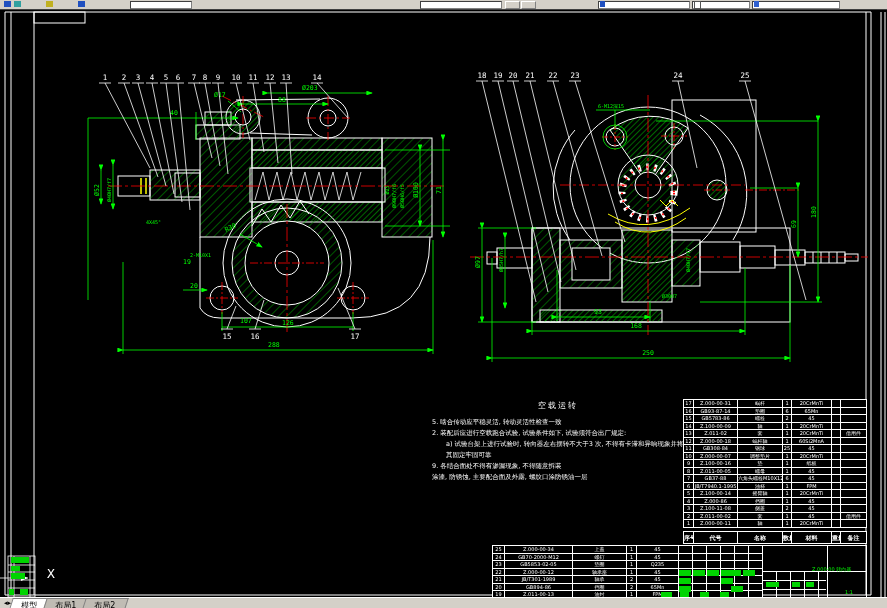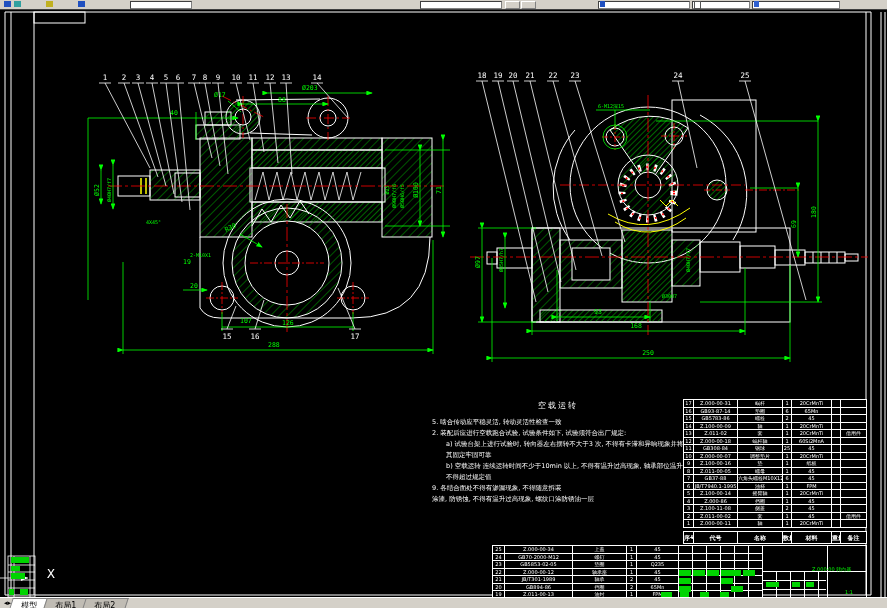--- a/index.html
+++ b/index.html
@@ -377,23 +377,22 @@
 <div class="hl abs" style="left:11px;top:573px;width:14px;height:6px"></div>
 <div class="hl abs" style="left:9px;top:589px;width:5px;height:6px"></div>
 <div class="hl abs" style="left:20px;top:589px;width:8px;height:6px"></div>
 
 <div id="tech" class="abs">
   <div class="title">空载运转</div>
   <div>
       <div class="tr-line">5. 啮合传动应平稳灵活, 转动灵活性检查一致</div>
       <div class="tr-line">2. 装配后应进行空载跑合试验, 试验条件如下, 试验须符合出厂规定:</div>
       <div class="tr-line ind">a) 试验台架上进行试验时, 转向器左右摆转不大于3 次, 不得有卡滞和异响现象并将其固定牢固可靠</div>
-      <div class="tr-line ind">b) 空载运转 连续运转时间不少于10min 以上, 不得有温升过高现象, 轴承部位温升不得超过规定值</div>
       <div class="tr-line">9. 各结合面处不得有渗漏现象, 不得随意拆装</div>
-      <div class="tr-line">涂漆, 防锈蚀, 不得有温升过高现象, 螺纹口涂防锈油一层</div>
+      <div class="tr-line">涂漆, 防锈蚀, 主要配合面及外露, 螺纹口涂防锈油一层</div>
     </div>
 </div>
 
 <div class="abs" style="left:683px;top:399px">
   <table class="cadtab" style="width:183px">
     <colgroup>
         <col style="width:10px">
         <col style="width:44px">
         <col style="width:45px">
         <col style="width:9px">

